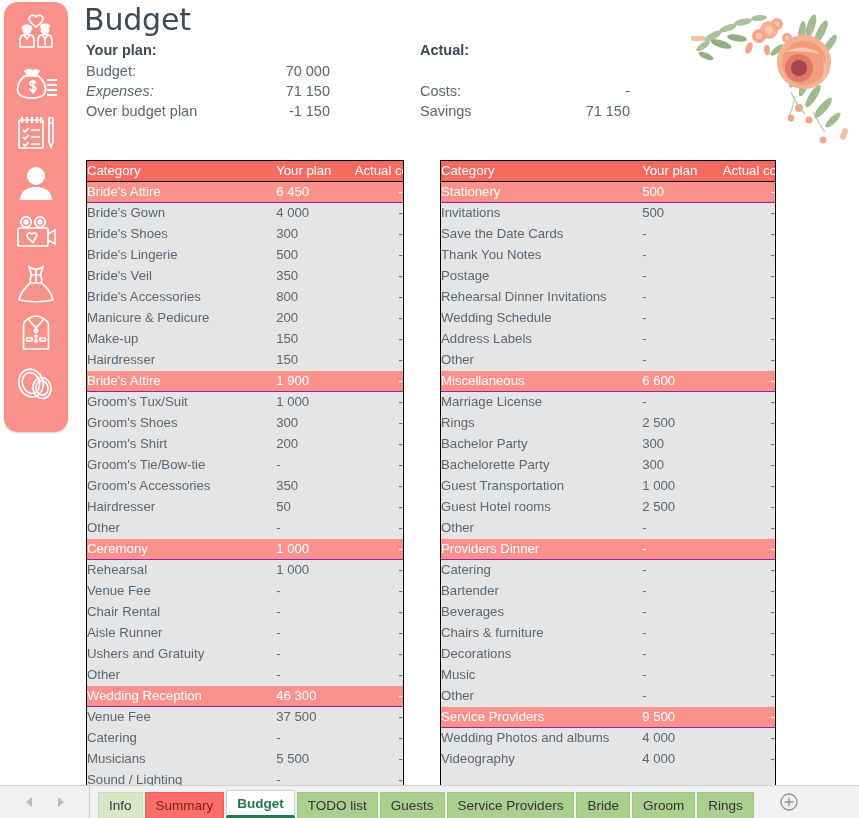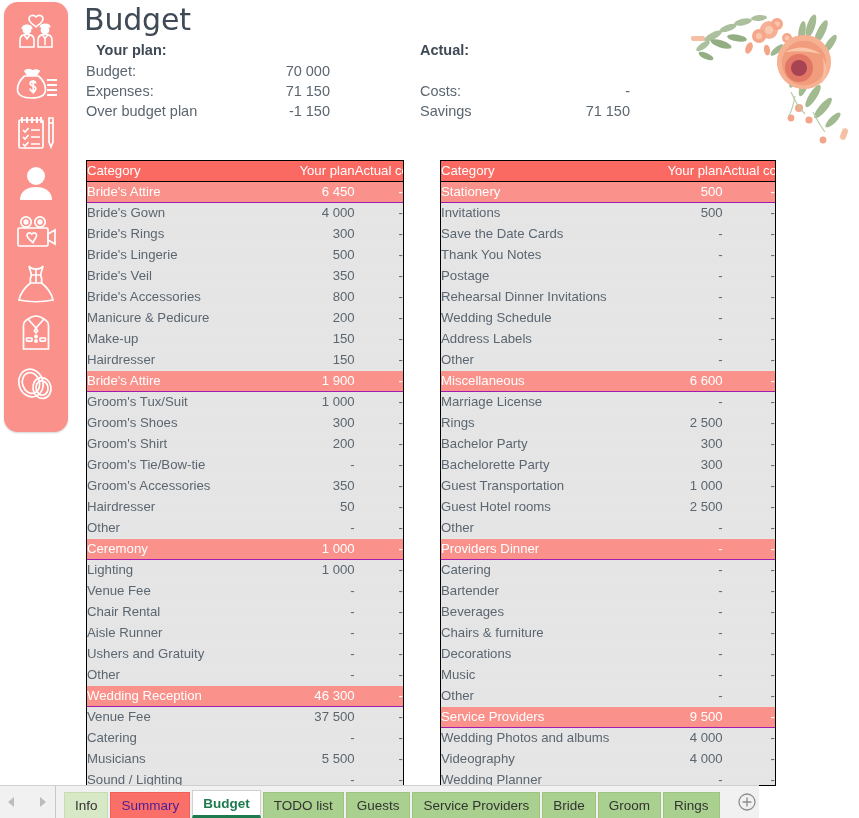--- a/index.html
+++ b/index.html
@@ -112,21 +112,21 @@
     height: 20px;
     padding: 0;
     font-size: 13.2px;
     color: #5b6670;
     vertical-align: middle;
     line-height: 20px;
     overflow: hidden;
     white-space: nowrap;
   }
   td.c-cat  { padding-left: 4px; }
-  td.c-plan { text-align: right; padding-right: 8px; color: #8cc152; }
+  td.c-plan { padding-right: 8px; color: #8cc152; }
   td.c-act  { text-align: right; padding-right: 6px; color: #8cc152; }
 
   
   tr.hdr td {
     background: #fb6a62;
     color: #ffffff;
     font-size: 13.2px;
     border-bottom: 1.5px solid #000000;
   }
   tr.hdr td.c-plan, tr.hdr td.c-act { color: #ffffff; }
@@ -141,21 +141,21 @@
   tr.grp td.c-plan, tr.grp td.c-act { color: #ffffff; }
 
   
   tr.item td { border-bottom: 1px solid #e6e6e6; }
 
   
   #tabbar {
     position: absolute;
     left: 0;
     bottom: 0;
-    width: 759px;
+    width: 859px;
     height: 32px;
     background: #f1f1f1;
     border-top: 1px solid #d0d0d0;
     display: flex;
     align-items: flex-start;
   }
   #tab-nav {
     width: 90px;
     height: 32px;
     display: flex;
@@ -186,21 +186,21 @@
     margin-right: 2px;
     font-size: 13.5px;
     color: #333333;
     background: #a9d08e;
     border: 1px solid #9ec47f;
     border-bottom: none;
     box-sizing: border-box;
     white-space: nowrap;
   }
   .tab.light  { background: #d6e8c6; border-color: #c6ddb2; }
-  .tab.red    { background: #fa7068; border-color: #f06058; color: #4c1d95; }
+  .tab.red    { background: #fa7068; border-color: #f06058; color: #7f1d1d; }
   .tab.active {
     background: #ffffff;
     border: 1px solid #d0d0d0;
     border-bottom: 3px solid #1d7a4d;
     color: #1d7a4d;
     font-weight: bold;
     height: 28px;
     line-height: 25px;
   }
   #tab-add {
@@ -387,27 +387,27 @@
         <ellipse cx="18" cy="21" rx="8.5" ry="10.5" transform="rotate(-18 18 21)"></ellipse>
         <ellipse cx="29" cy="26" rx="9" ry="10.5" transform="rotate(-10 29 26)"></ellipse>
         <ellipse cx="29" cy="26" rx="6" ry="7.2" transform="rotate(-10 29 26)"></ellipse>
       </svg>
     </div>
 
   </div>
 
   <div id="page-title">Budget</div>
 
-  <div class="hdr-label-bold" style="left:86px; top:42px;margin-left:10px;">Your plan:</div>
+  <div class="hdr-label-bold" style="left:86px; top:42px;">Your plan:</div>
   <div class="hdr-label-bold" style="left:420px; top:42px;">Actual:</div>
 
   <div class="hdr-label" style="left:86px; top:63px;">Budget:</div>
   <div class="hdr-num" style="left:210px; top:63px; width:120px;">70 000</div>
 
-  <div class="hdr-label" style="left:86px; top:83px;">Expenses:</div>
+  <div class="hdr-label" style="left:86px; top:83px;font-style:italic;">Expenses:</div>
   <div class="hdr-num" style="left:210px; top:83px; width:120px;">71 150</div>
   <div class="hdr-label" style="left:420px; top:83px;">Costs:</div>
   <div class="hdr-num" style="left:510px; top:83px; width:120px;">-</div>
 
   <div class="hdr-label" style="left:86px; top:103px;">Over budget plan</div>
   <div class="hdr-num" style="left:210px; top:103px; width:120px;">-1 150</div>
   <div class="hdr-label" style="left:420px; top:103px;">Savings</div>
   <div class="hdr-num" style="left:510px; top:103px; width:120px;">71 150</div>
 
   <div class="budget-table" id="table-left">
@@ -427,21 +427,21 @@
             <td class="c-cat">Bride's Attire</td>
             <td class="c-plan">6 450</td>
             <td class="c-act">-</td>
           </tr>
           <tr class="item">
             <td class="c-cat">Bride's Gown</td>
             <td class="c-plan">4 000</td>
             <td class="c-act">-</td>
           </tr>
           <tr class="item">
-            <td class="c-cat">Bride's Rings</td>
+            <td class="c-cat">Bride's Shoes</td>
             <td class="c-plan">300</td>
             <td class="c-act">-</td>
           </tr>
           <tr class="item">
             <td class="c-cat">Bride's Lingerie</td>
             <td class="c-plan">500</td>
             <td class="c-act">-</td>
           </tr>
           <tr class="item">
             <td class="c-cat">Bride's Veil</td>
@@ -507,21 +507,21 @@
             <td class="c-cat">Other</td>
             <td class="c-plan">-</td>
             <td class="c-act">-</td>
           </tr>
           <tr class="grp">
             <td class="c-cat">Ceremony</td>
             <td class="c-plan">1 000</td>
             <td class="c-act">-</td>
           </tr>
           <tr class="item">
-            <td class="c-cat">Lighting</td>
+            <td class="c-cat">Rehearsal</td>
             <td class="c-plan">1 000</td>
             <td class="c-act">-</td>
           </tr>
           <tr class="item">
             <td class="c-cat">Venue Fee</td>
             <td class="c-plan">-</td>
             <td class="c-act">-</td>
           </tr>
           <tr class="item">
             <td class="c-cat">Chair Rental</td>
@@ -716,25 +716,20 @@
             <td class="c-act">-</td>
           </tr>
           <tr class="item">
             <td class="c-cat">Wedding Photos and albums</td>
             <td class="c-plan">4 000</td>
             <td class="c-act">-</td>
           </tr>
           <tr class="item">
             <td class="c-cat">Videography</td>
             <td class="c-plan">4 000</td>
-            <td class="c-act">-</td>
-          </tr>
-          <tr class="item">
-            <td class="c-cat">Wedding Planner</td>
-            <td class="c-plan">-</td>
             <td class="c-act">-</td>
           </tr>
         </tbody>
     </table>
   </div>
 
 </div>
 
 <div id="tabbar">
   <div id="tab-nav">

